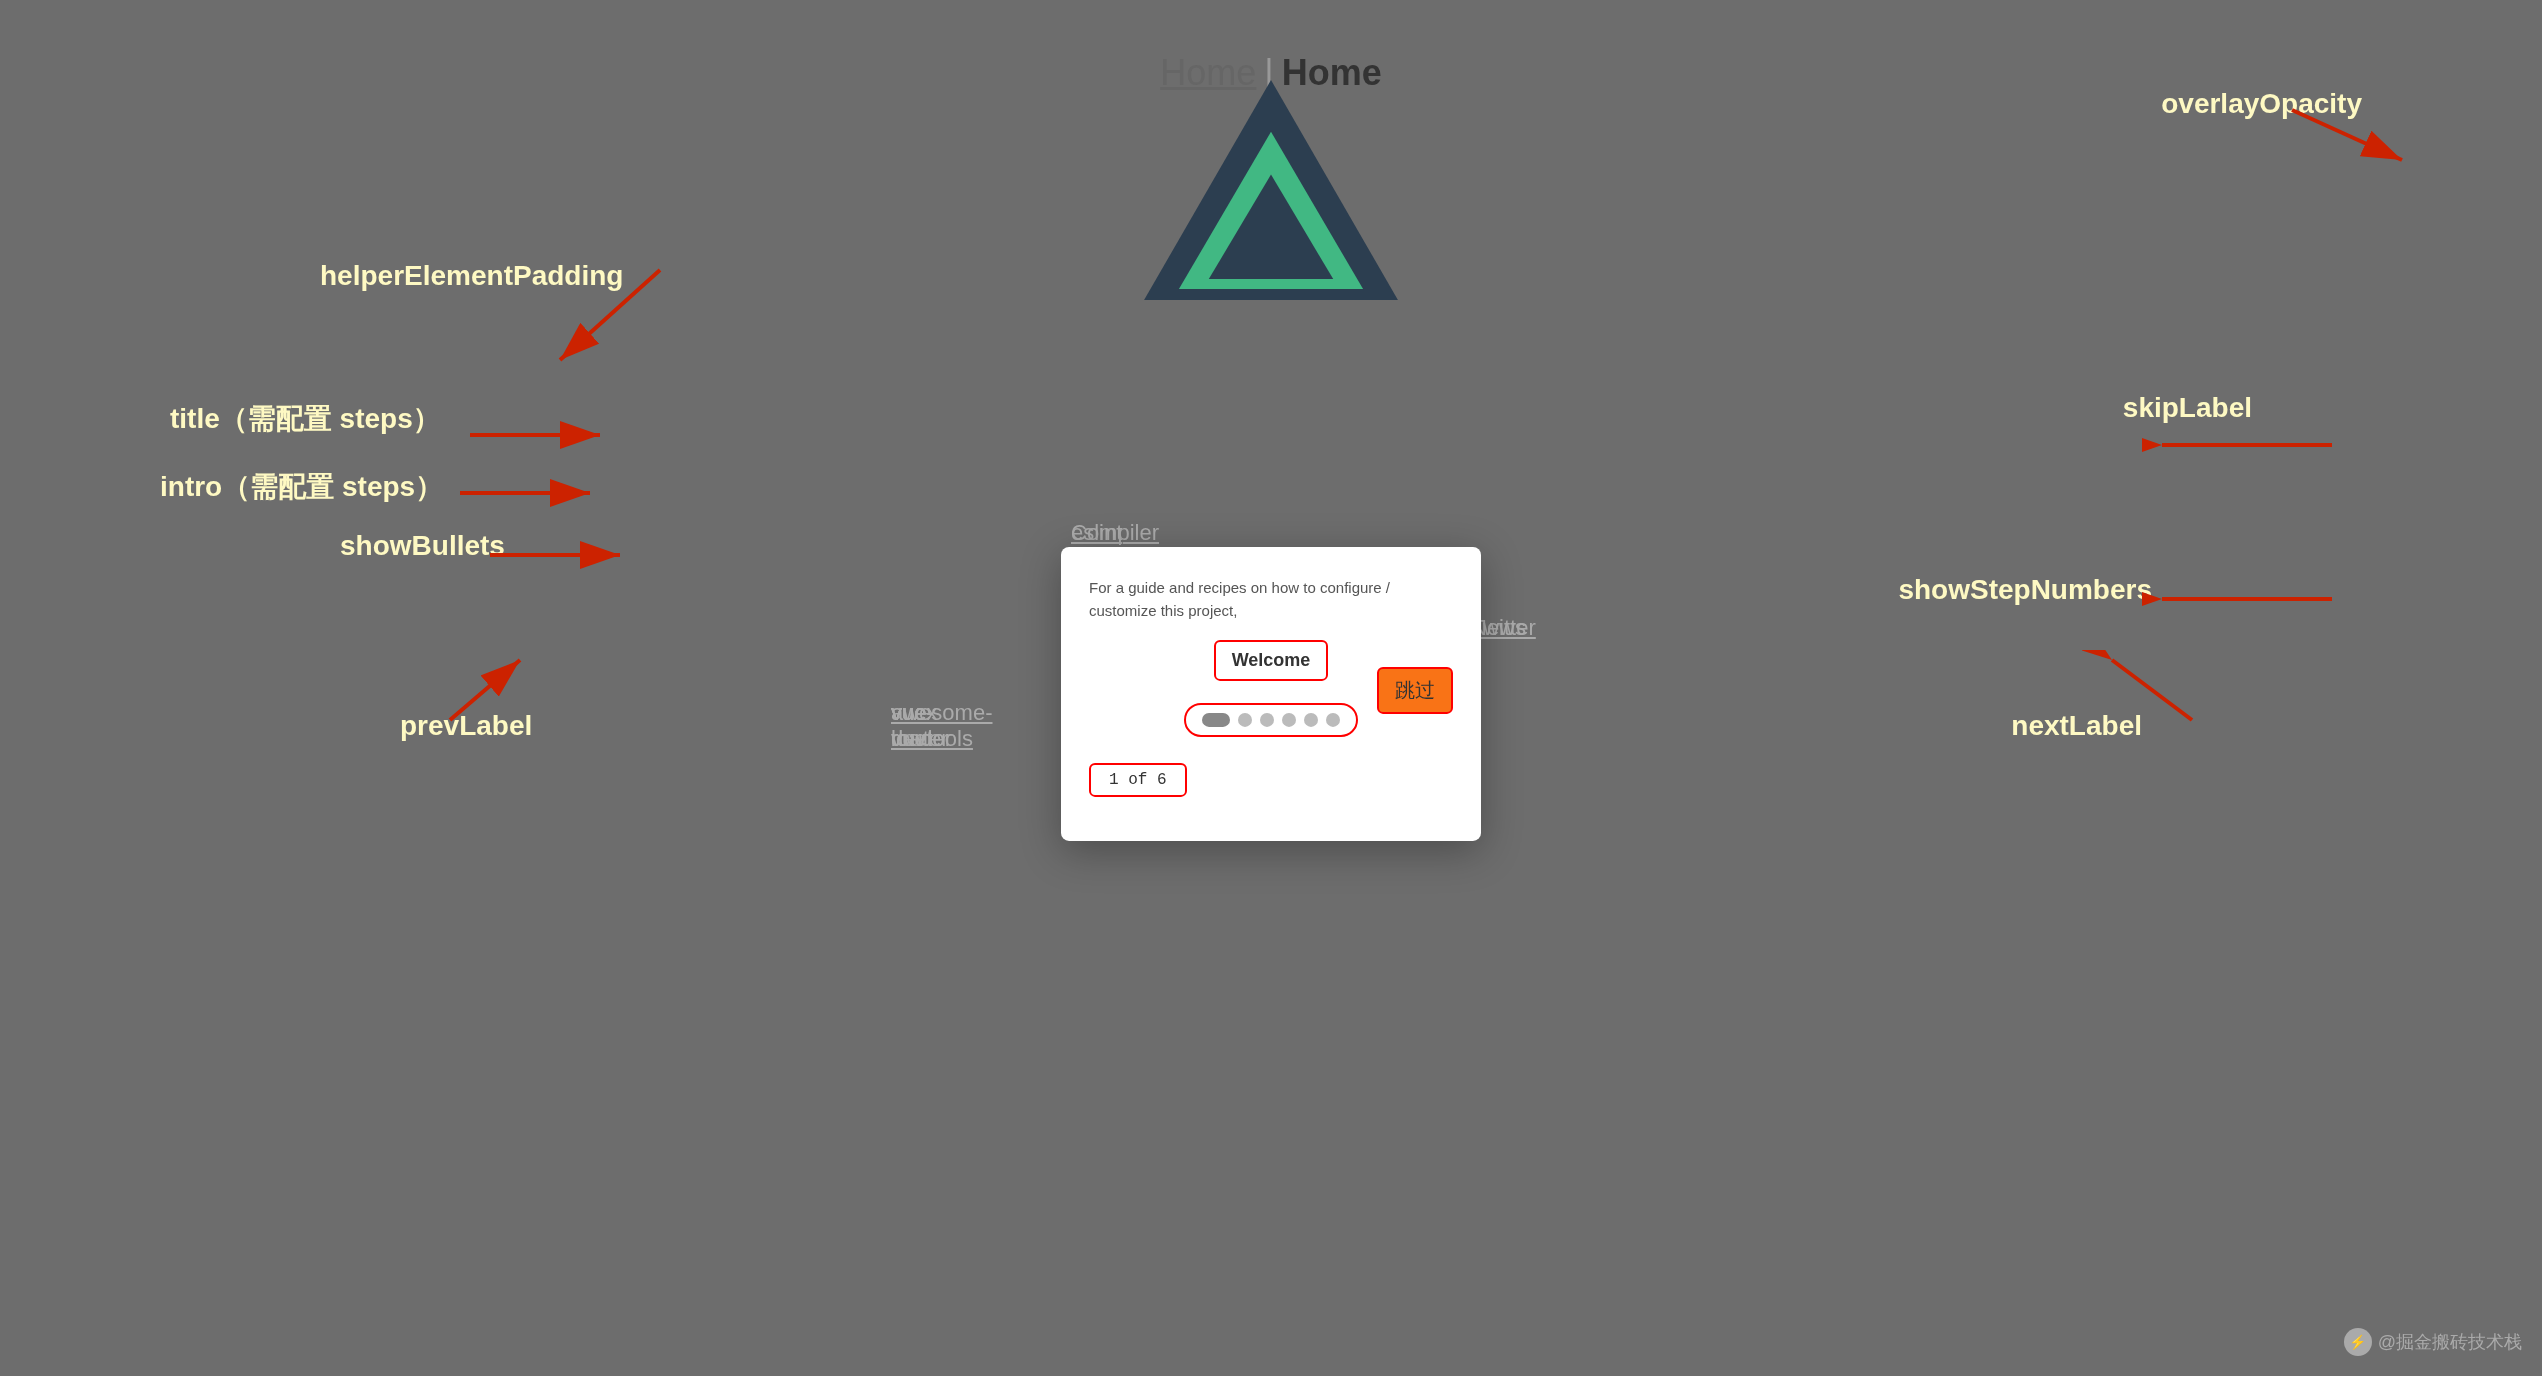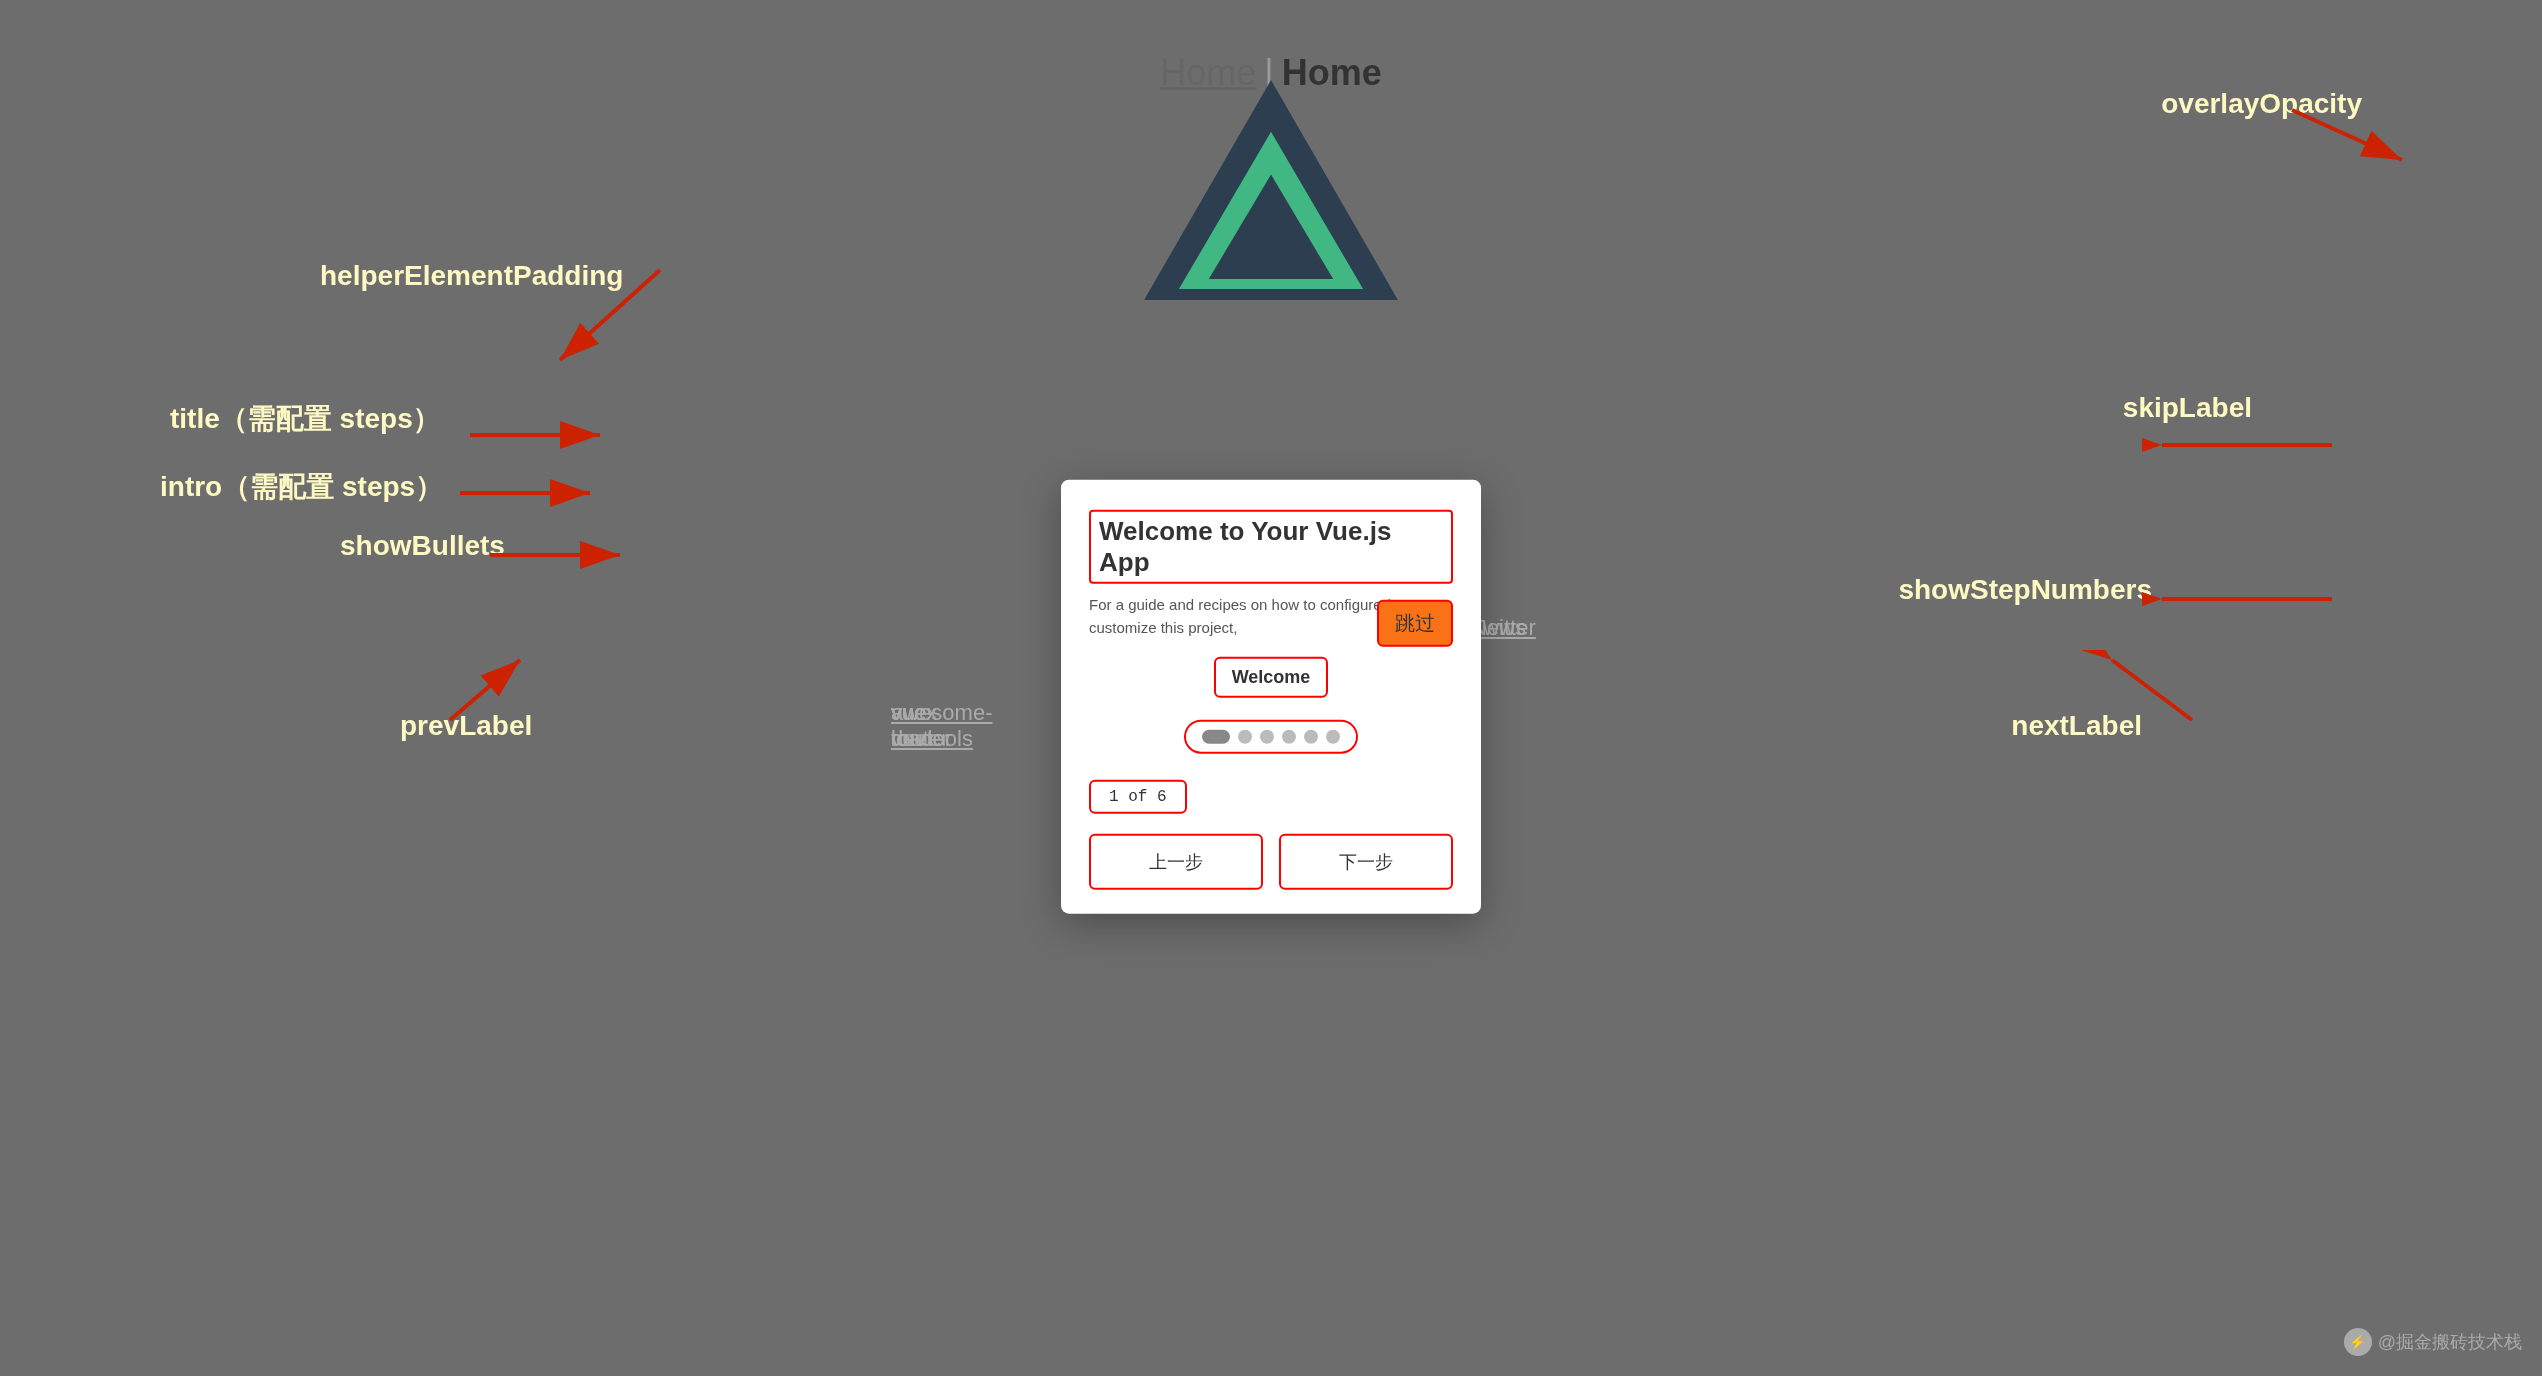--- a/index.html
+++ b/index.html
@@ -249,21 +249,20 @@
   <span class="bg-links">vue-loader</span>
   <span class="bg-links">awesome-vue</span>
 </div>
 
 <div style="position:absolute; top:615px; left:50%; transform:translateX(200px); display:flex; gap:30px;">
   <span class="bg-links">Twitter</span>
   <span class="bg-links">News</span>
 </div>
 
 <div class="modal">
-  <div class="modal-title">Welcome to Your Vue.js App</div>
   <div class="modal-desc">For a guide and recipes on how to configure / customize this project,</div>
   
   
   <div style="margin-bottom:12px;text-align:center;">
     <span class="modal-step-title">Welcome</span>
   </div>
 
   
   <div style="position:absolute; top:120px; right:28px;">
     <button class="skip-btn" style="position:static; transform:none;">跳过</button>
@@ -282,24 +281,20 @@
       <div class="bullet"></div>
     </div>
   </div>
 
   
   <div class="step-number-container">
     <span class="step-number">1 of 6</span>
   </div>
 
   
-  <div class="modal-buttons">
-    <button class="btn">上一步</button>
-    <button class="btn">下一步</button>
-  </div>
 </div>
 
 <div class="annotation" style="top: 88px; right: 180px;">overlayOpacity</div>
 
 <div class="annotation" style="top: 260px; left: 320px;">helperElementPadding</div>
 
 <div class="annotation" style="top: 400px; left: 170px;">title（需配置 steps）</div>
 
 <div class="annotation" style="top: 468px; left: 160px;">intro（需配置 steps）</div>
 

